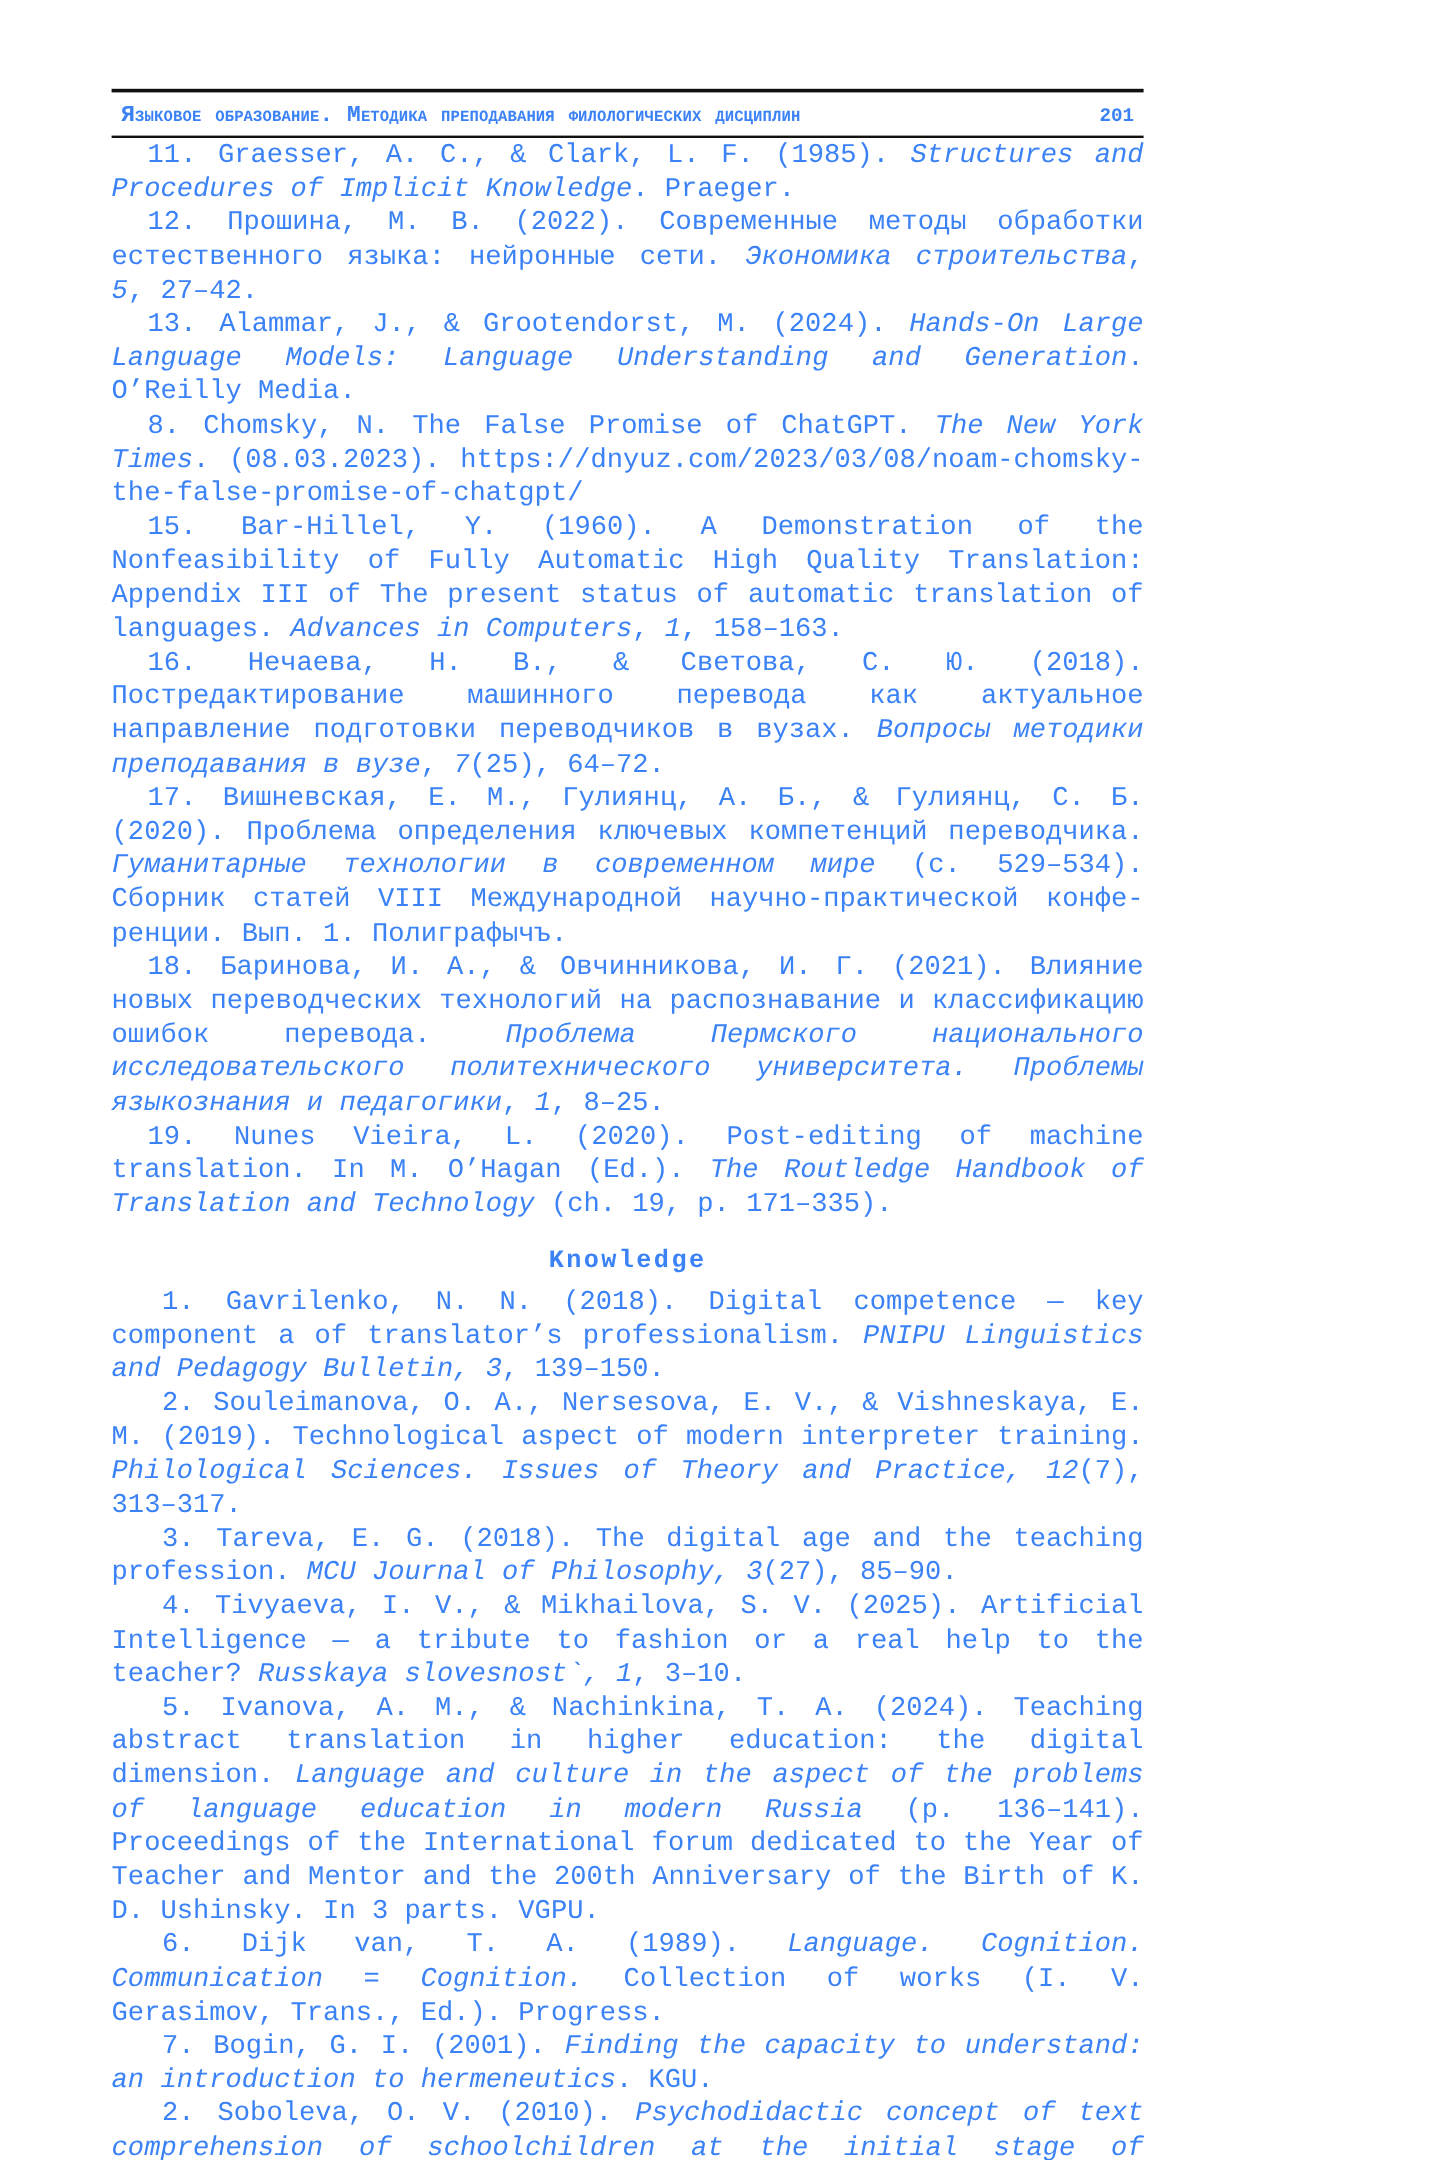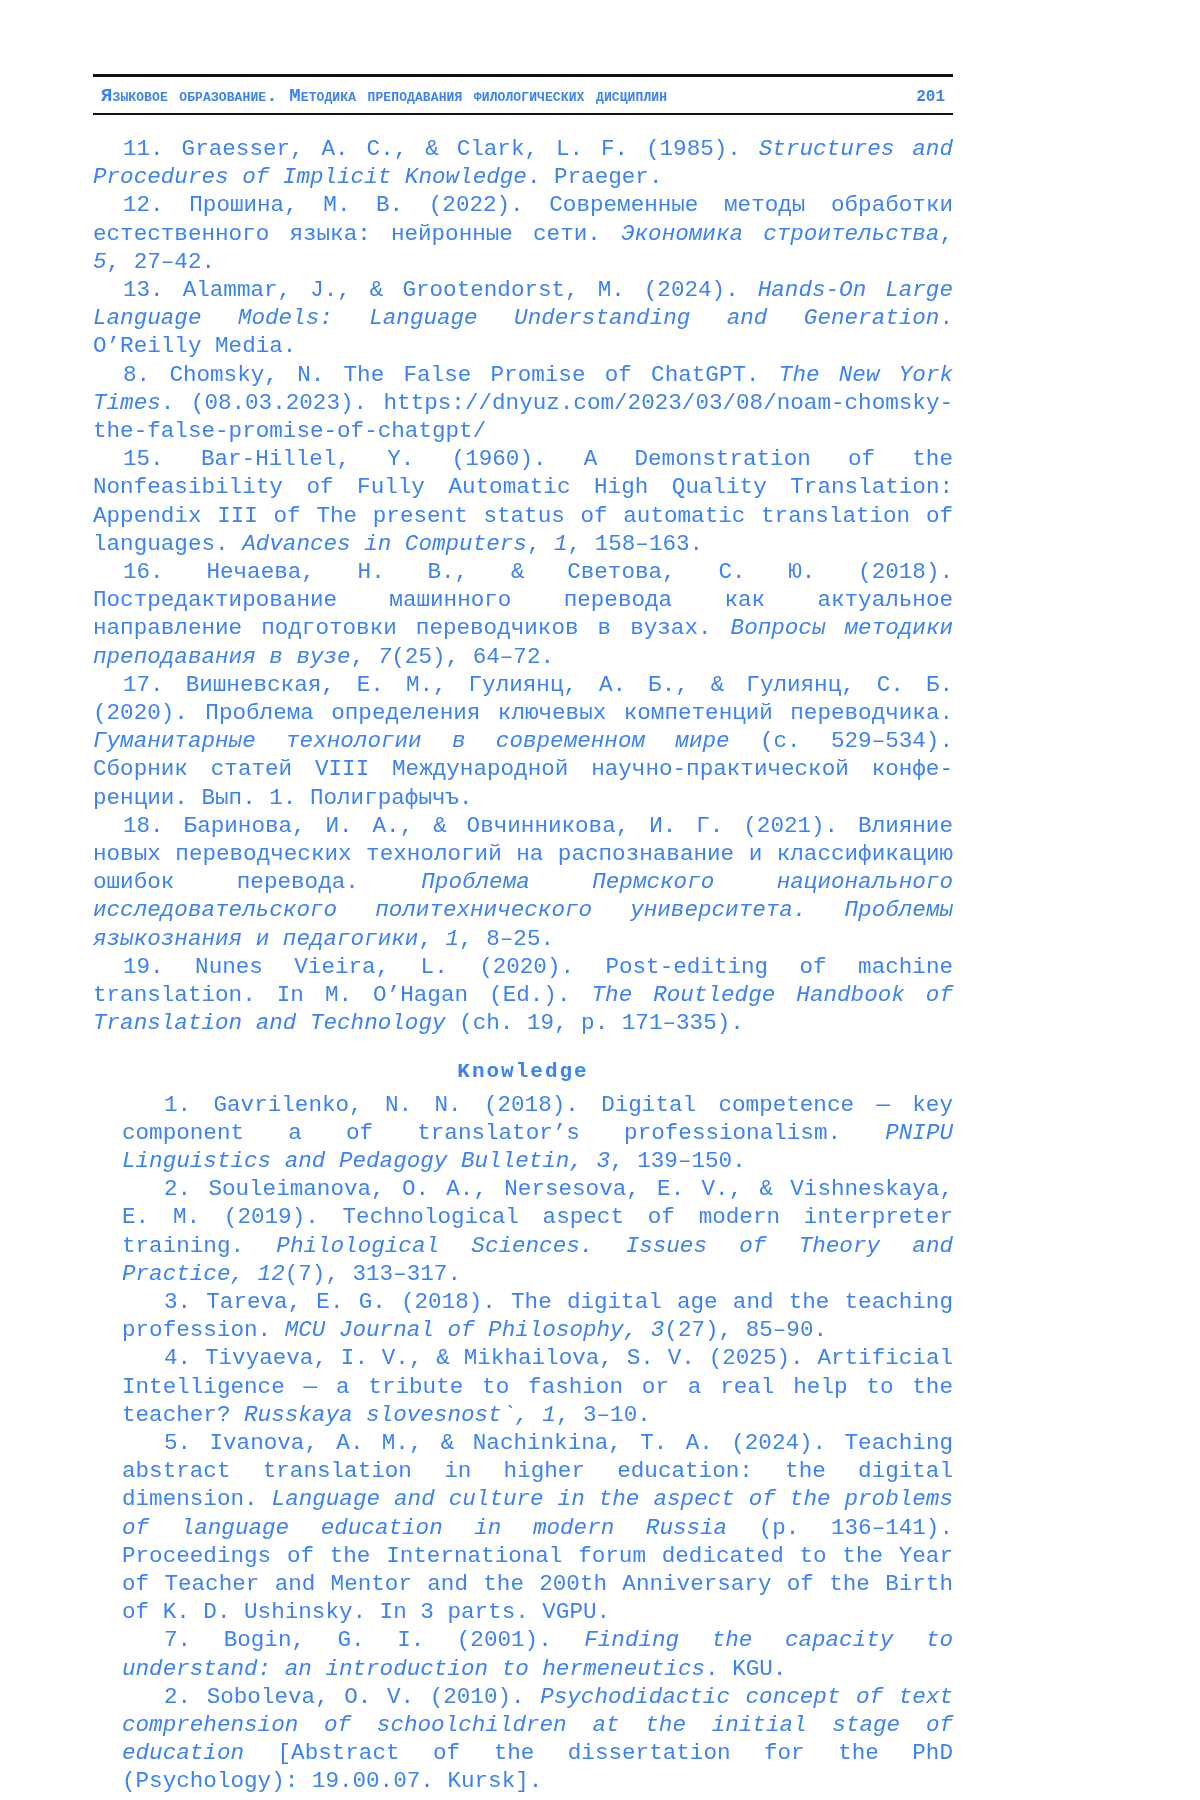--- a/index.html
+++ b/index.html
@@ -3,25 +3,25 @@
 <meta charset="utf-8">
 <style>
   html, body { margin: 0; padding: 0; background: #ffffff; }
   body { width: 1200px; height: 1800px; position: relative; overflow: hidden; }
   .page { position: absolute; left: 93px; top: 74px; width: 860px; color: #3b82f6; font-family: Liberation Mono, monospace; }
   .rule-top { border-top: 3px solid #111; }
   .rule-bottom { border-top: 2px solid #111; }
   .header { display: flex; justify-content: space-between; align-items: baseline; padding: 8px 8px 6px 8px; }
   .header-title { font-weight: bold; font-size: 19px; font-variant: small-caps; letter-spacing: 0.1px; }
   .page-number { font-weight: bold; font-size: 16px; }
-  .refs { margin-top: 20px; }
+  .refs { }
   .ref { font-size: 22.6px; line-height: 28.2px; text-align: justify; text-indent: 30px; margin: 0; }
   .ref i { font-style: italic; }
   .section-title { text-align: center; font-weight: bold; font-size: 21px; letter-spacing: 2px; margin: 22px 0 8px 0; }
-  .refs2 .ref { text-indent: 42px; margin-left: 29px; }
+  .refs2 .ref { text-indent: 42px; }
 </style>
 </head>
 <body>
 
 <div class="page">
   <div class="rule-top"></div>
   <div class="header">
     <span class="header-title">Языковое образование. Методика преподавания филологических дисциплин</span>
     <span class="page-number">201</span>
   </div>
@@ -40,16 +40,17 @@
     </div>
 
   <div class="section-title">Knowledge</div>
 
   <div class="refs2" id="refs-en">
       <p class="ref"><span>1. Gavrilenko, N. N. (2018). Digital competence — key component a of translator’s professionalism. </span><i>PNIPU Linguistics and Pedagogy Bulletin, 3</i><span>, 139–150.</span></p>
       <p class="ref"><span>2. Souleimanova, O. A., Nersesova, E. V., &amp; Vishneskaya, E. M. (2019). Technological aspect of modern interpreter training. </span><i>Philological Sciences. Issues of Theory and Practice, 12</i><span>(7), 313–317.</span></p>
       <p class="ref"><span>3. Tareva, E. G. (2018). The digital age and the teaching profession. </span><i>MCU Journal of Philosophy, 3</i><span>(27), 85–90.</span></p>
       <p class="ref"><span>4. Tivyaeva, I. V., &amp; Mikhailova, S. V. (2025). Artificial Intelligence — a tribute to fashion or a real help to the teacher? </span><i>Russkaya slovesnost`, 1</i><span>, 3–10.</span></p>
       <p class="ref"><span>5. Ivanova, A. M., &amp; Nachinkina, T. A. (2024). Teaching abstract translation in higher edu­cation: the digital dimension. </span><i>Language and culture in the aspect of the problems of language education in modern Russia</i><span> (p. 136–141). Proceedings of the International forum dedicated to the Year of Teacher and Mentor and the 200th Anniversary of the Birth of K. D. Ushinsky. In 3 parts. VGPU.</span></p>
+      <p class="ref"><span>6. Dijk van, T. A. (1989). </span><i>Language. Cognition. Communication = Cognition.</i><span> Collec­tion of works (I. V. Gerasimov, Trans., Ed.). Progress.</span></p>
       <p class="ref"><span>7. Bogin, G. I. (2001). </span><i>Finding the capacity to understand: an introduction to herme­neutics</i><span>. KGU.</span></p>
       <p class="ref"><span>2. Soboleva, O. V. (2010). </span><i>Psychodidactic concept of text comprehension of schoolchild­ren at the initial stage of education</i><span> [Abstract of the dissertation for the PhD (Psychology): 19.00.07. Kursk].</span></p>
     </div>
 </div>
 
 </body></html>

